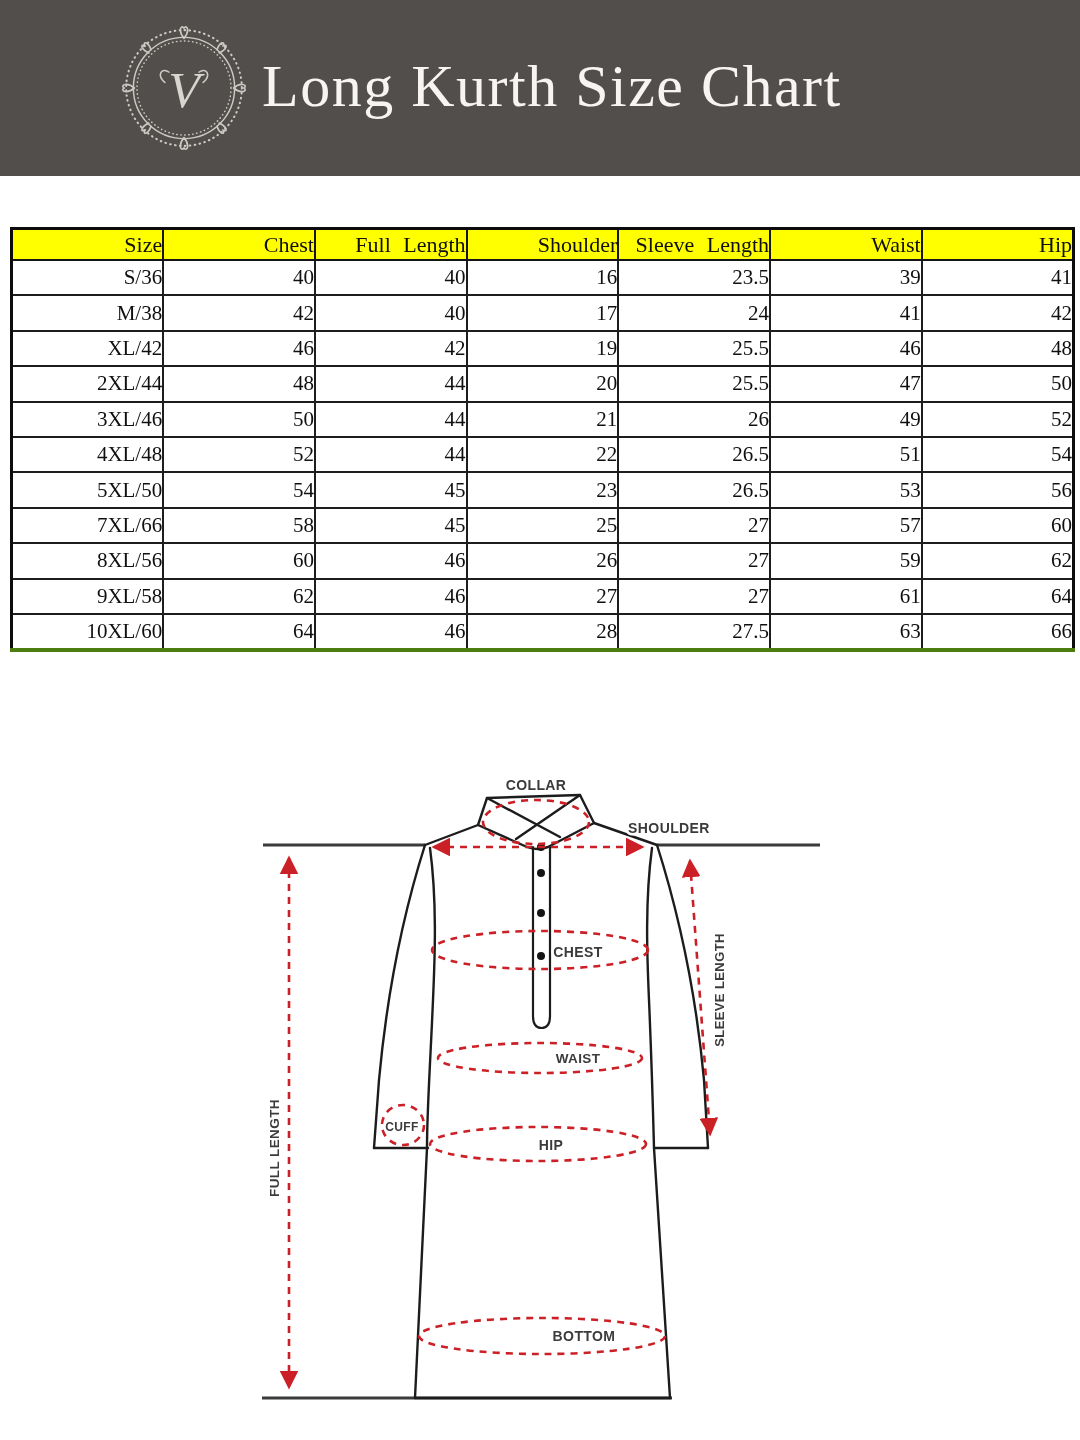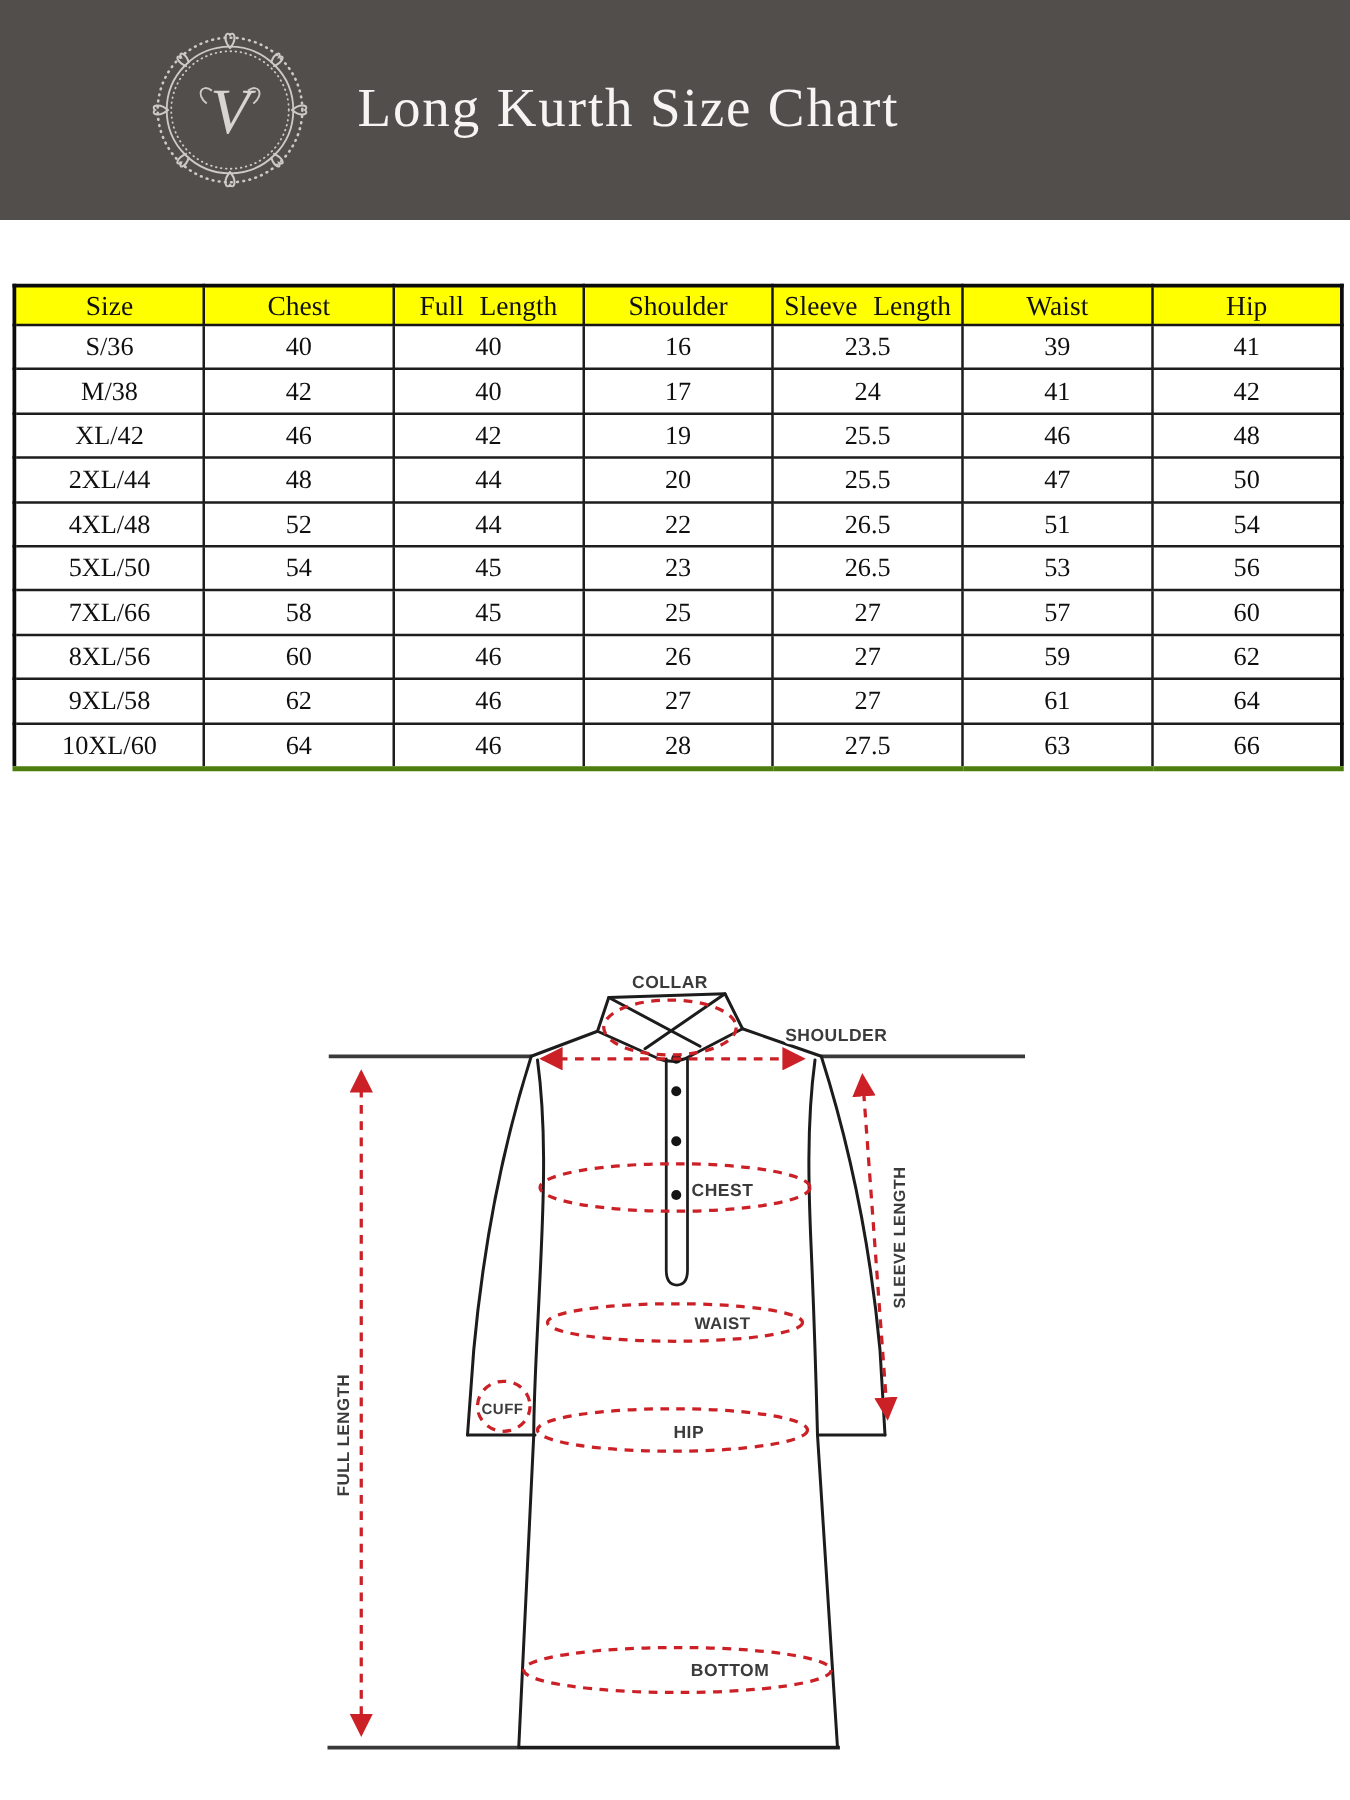--- a/index.html
+++ b/index.html
@@ -7,27 +7,27 @@
     width:1080px;height:1440px;position:relative;background:#ffffff;
     font-family:"Liberation Sans",sans-serif;overflow:hidden;
   }
   
   .banner{
     position:absolute;top:0;left:0;width:1080px;height:176px;
     background:#524e4b;display:flex;align-items:center;
   }
   .logo{width:124px;height:124px;margin-left:122px;flex:none;}
   .banner h1{
-    margin:-4px 0 0 40px;font-family:"Liberation Serif",serif;font-weight:400;
-    font-size:44px;color:#f6f5f3;letter-spacing:1.5px;white-space:nowrap;
+    margin:-4px 0 0 16px;font-family:"Liberation Serif",serif;font-weight:400;
+    font-size:60px;color:#f6f5f3;letter-spacing:1.5px;white-space:nowrap;
   }
   
   .size-table{
     position:absolute;top:227px;left:10px;width:1065px;
-    border-collapse:collapse;table-layout:fixed;text-align:center;
+    border-collapse:collapse;table-layout:fixed;text-align:right;
     font-family:"Liberation Serif",serif;color:#101010;
     border:3px solid #0c0c0c;
   }
   .size-table th{
     background:#ffff00;height:29px;font-size:22px;font-weight:500;
     word-spacing:7px;border:2px solid #161616;padding:0;
   }
   .size-table td{
     height:33.4px;font-size:21px;border:2px solid #1d1d1d;padding:0;background:#fff;
   }
@@ -116,20 +116,29 @@
         <tr>
           <td>2XL/44</td>
           <td>48</td>
           <td>44</td>
           <td>20</td>
           <td>25.5</td>
           <td>47</td>
           <td>50</td>
         </tr>
         <tr>
+          <td>3XL/46</td>
+          <td>50</td>
+          <td>44</td>
+          <td>21</td>
+          <td>26</td>
+          <td>49</td>
+          <td>52</td>
+        </tr>
+        <tr>
           <td>4XL/48</td>
           <td>52</td>
           <td>44</td>
           <td>22</td>
           <td>26.5</td>
           <td>51</td>
           <td>54</td>
         </tr>
         <tr>
           <td>5XL/50</td>

